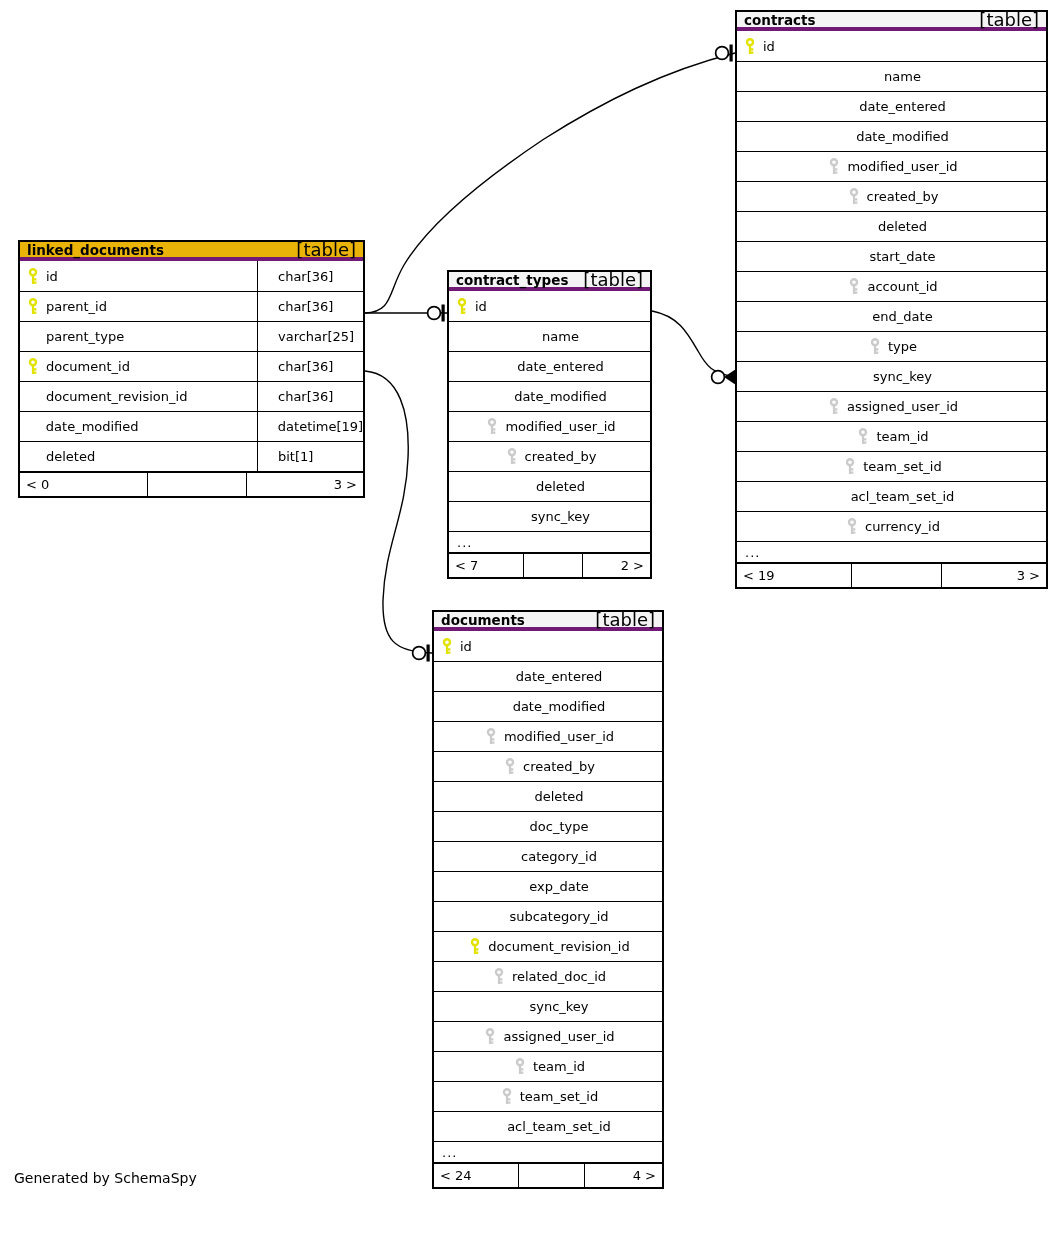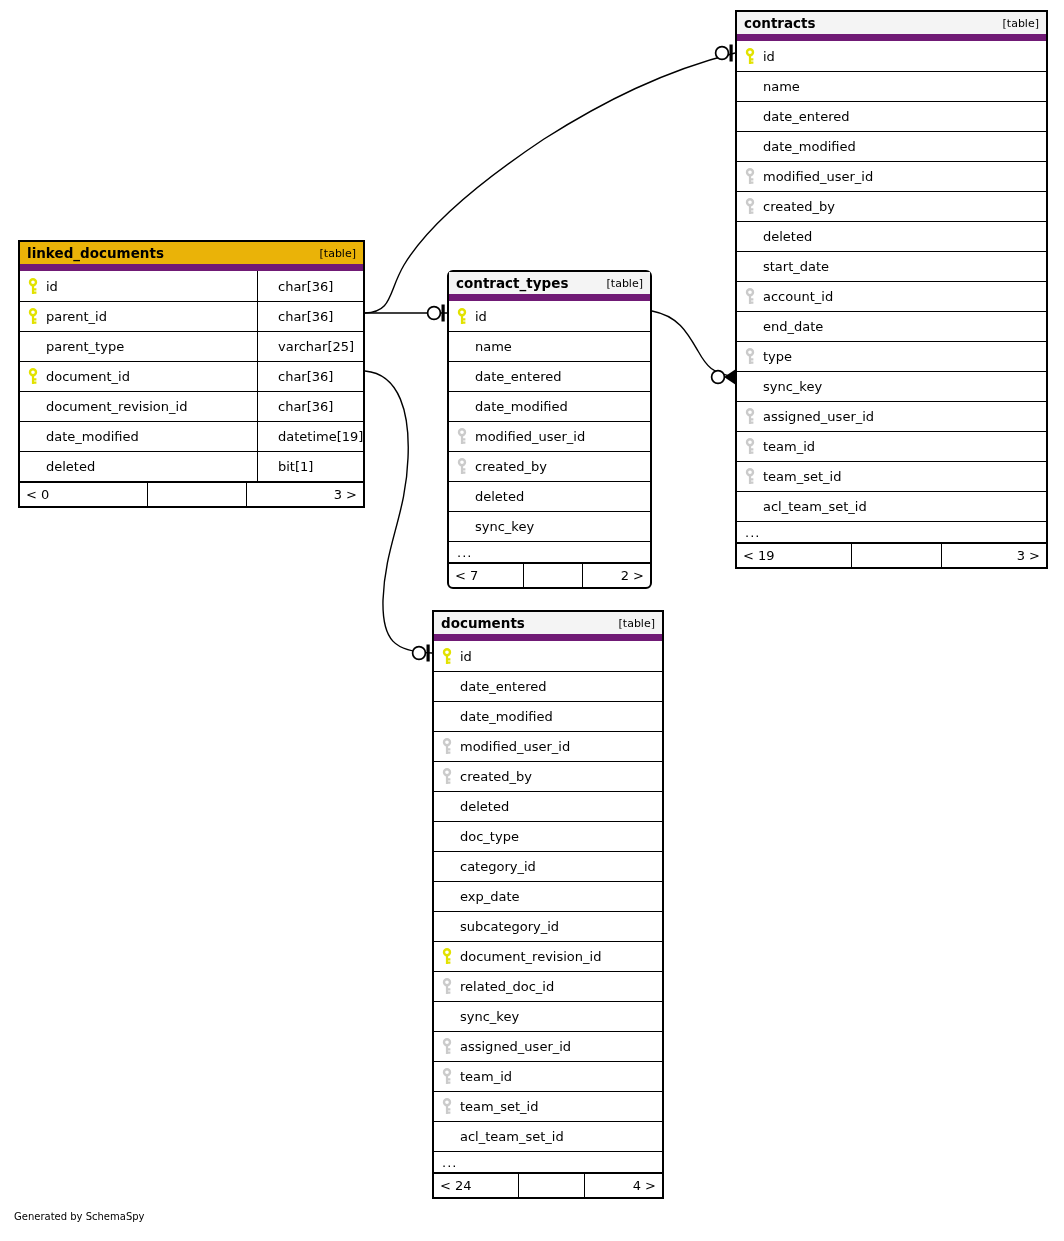--- a/index.html
+++ b/index.html
@@ -15,32 +15,32 @@
   .edge-circle { fill:#fff; stroke-width:1.7px; }
   .edge-bar    { }
   .edge-arrow  { }
 
   .db-table {
     position:absolute; z-index:1; background:#fff;
     border:2px solid #000;
     display:flex; flex-direction:column;
   }
   .tbl-header {
-    height:29px; border-bottom:7px solid #701a75;
+    height:19px; border-bottom:4px solid #701a75;
     display:flex; align-items:center; justify-content:space-between;
     padding:0 7px; flex:none;
   }
   .tbl-name  { font-weight:bold; font-size:13.5px; }
-  .tbl-badge { font-size:11px; }
+  .tbl-badge { font-size:18px; }
 
   .col-row {
     height:30px; flex:none;
     display:flex; align-items:center; font-size:13px;
   }
-  .col-row + .col-row { border-top:1px solid #000; }
+  .col-row + .col-row { border-top:1px solid #000;justify-content:center; }
   .key-slot { width:26px; flex:none; display:flex; justify-content:center; align-items:center; }
   .col-name { padding-right:4px; white-space:nowrap; }
   .name-fixed { width:211px; flex:none; }
   .col-type {
     flex:1; align-self:stretch; display:flex; align-items:center;
     border-left:1px solid #000; padding-left:20px; font-size:13px; white-space:nowrap;
   }
   .ellipsis-row {
     height:21px; flex:none; border-top:1px solid #000;
     display:flex; align-items:center; padding-left:8px;
@@ -48,21 +48,21 @@
   }
   .tbl-footer {
     height:25px; flex:none; border-top:2px solid #000;
     display:flex; font-size:13px;
   }
   .ft-cell { display:flex; align-items:center; }
   .ft-left  { width:37%; padding-left:6px; }
   .ft-mid   { width:29%; border-left:1px solid #000; }
   .ft-right { width:34%; border-left:1px solid #000; justify-content:flex-end; padding-right:6px; }
 
-  .note { position:absolute; left:14px; top:1211px; font-size:10px; z-index:1; }
+  .note { position:absolute; left:14px; top:1170px; font-size:14px; z-index:1; }
 </style>
 </head>
 <body>
 
 <div id="diagram">
   <svg id="edges" width="1064" height="1241" viewBox="0 0 1064 1241">
       <path d="M 365 313 L 447 313" class="edge-line" stroke="#000000">
         <title>linked_documents.parent_id to contract_types.id</title>
       </path>
       <circle cx="434" cy="313" r="6.4" class="edge-circle" stroke="#000000"></circle>
@@ -138,21 +138,21 @@
           <div class="key-slot"></div>
           <div class="col-name name-fixed">deleted</div>
           <div class="col-type">bit[1]</div>
         </div>
         <div class="tbl-footer">
           <div class="ft-cell ft-left">&lt; 0</div>
           <div class="ft-cell ft-mid"></div>
           <div class="ft-cell ft-right">3 &gt;</div>
         </div>
       </div>
-      <div class="db-table" style="left: 447px; top: 270px; width: 205px; border-radius: 6px;">
+      <div class="db-table" style="left: 447px; top: 270px; width: 205px;">
         <div class="tbl-header" style="background: rgb(244, 244, 244);">
           <div class="tbl-name">contract_types</div>
           <div class="tbl-badge">[table]</div>
         </div>
         <div class="col-row">
           <div class="key-slot">
             <svg width="12" height="17" viewBox="0 0 12 17">
               <circle cx="6" cy="4.3" r="3" fill="none" stroke="#e2e200" stroke-width="2.4"></circle>
               <path d="M6 7.3 L6 16 M6 11.3 L9.4 11.3 M6 14.6 L9.4 14.6" stroke="#e2e200" stroke-width="2.2" fill="none"></path>
             </svg>
@@ -305,20 +305,29 @@
             <svg width="12" height="17" viewBox="0 0 12 17">
               <circle cx="6" cy="4.3" r="3" fill="none" stroke="#cbcbcb" stroke-width="2.4"></circle>
               <path d="M6 7.3 L6 16 M6 11.3 L9.4 11.3 M6 14.6 L9.4 14.6" stroke="#cbcbcb" stroke-width="2.2" fill="none"></path>
             </svg>
           </div>
           <div class="col-name">team_set_id</div>
         </div>
         <div class="col-row">
           <div class="key-slot"></div>
           <div class="col-name">acl_team_set_id</div>
+        </div>
+        <div class="col-row">
+          <div class="key-slot">
+            <svg width="12" height="17" viewBox="0 0 12 17">
+              <circle cx="6" cy="4.3" r="3" fill="none" stroke="#cbcbcb" stroke-width="2.4"></circle>
+              <path d="M6 7.3 L6 16 M6 11.3 L9.4 11.3 M6 14.6 L9.4 14.6" stroke="#cbcbcb" stroke-width="2.2" fill="none"></path>
+            </svg>
+          </div>
+          <div class="col-name">currency_id</div>
         </div>
         <div class="ellipsis-row">...</div>
         <div class="tbl-footer">
           <div class="ft-cell ft-left">&lt; 19</div>
           <div class="ft-cell ft-mid"></div>
           <div class="ft-cell ft-right">3 &gt;</div>
         </div>
       </div>
       <div class="db-table" style="left: 432px; top: 610px; width: 232px;">
         <div class="tbl-header" style="background: rgb(244, 244, 244);">

